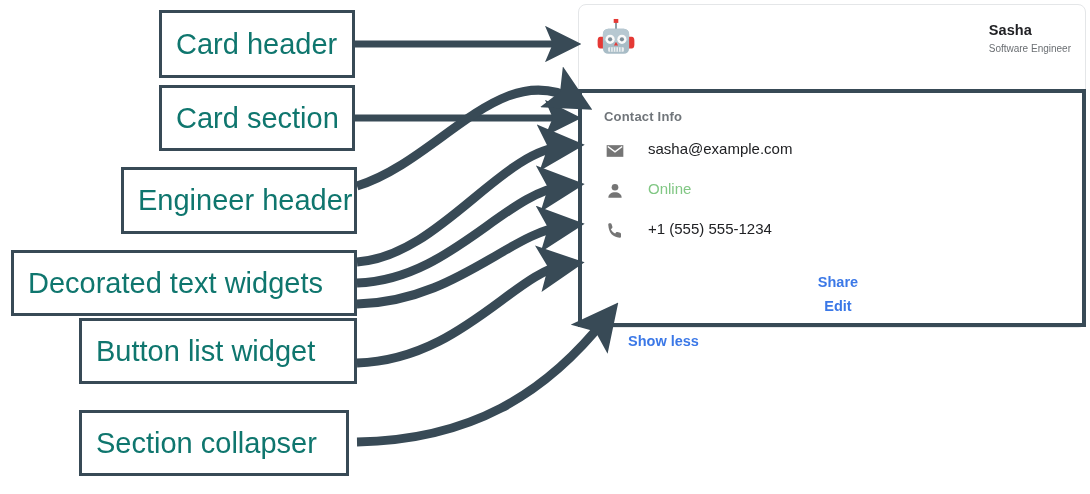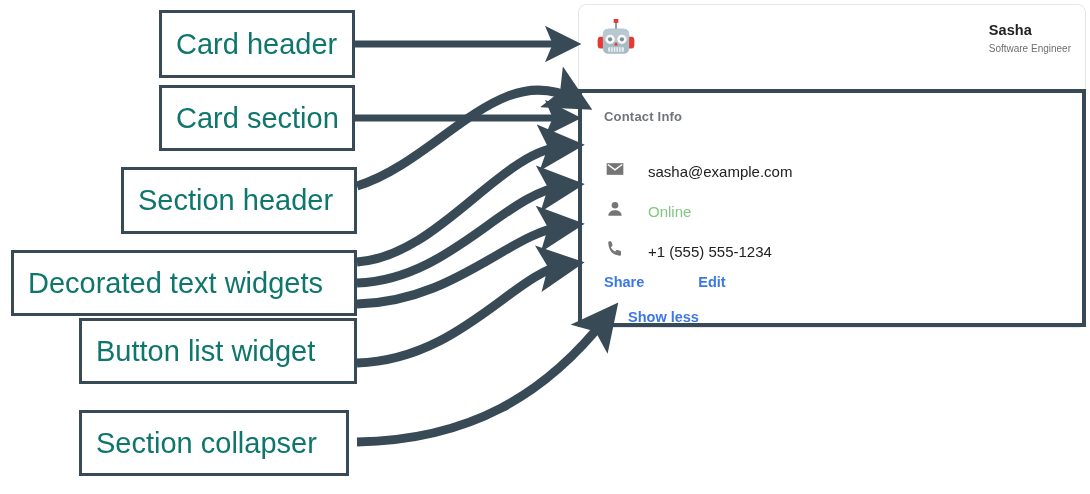--- a/index.html
+++ b/index.html
@@ -107,21 +107,21 @@
   }
   .section-header {
     font-size: 13px;
     color: #70757a;
     font-weight: bold;
     letter-spacing: .2px;
     margin-bottom: 16px;
   }
   .text-row {
     display: flex;
-    align-items: flex-end;
+    align-items: flex-start;
     height: 40px;
   }
   .row-icon {
     width: 22px;
     height: 22px;
     flex: 0 0 22px;
     margin-right: 22px;
     display: flex;
     align-items: center;
     justify-content: center;
@@ -129,23 +129,24 @@
   }
   .row-label {
     font-size: 15px;
     color: #202124;
   }
   .row-label.status-online {
     color: #81c784;
   }
   .button-list {
     display: flex;
-    align-items: flex-start;
+    align-items: center;
     margin-top: 10px;
     margin-left: -10px;
+    flex-direction: column;
   }
   .link-btn {
     font-size: 14.5px;
     color: #3b78e7;
     font-weight: bold;
     padding: 4px 10px;
     cursor: pointer;
     background: none;
     border: none;
     font-family: "Liberation Sans", sans-serif;
@@ -186,21 +187,21 @@
 
   <div class="annot-box" style="left:159px; top:10px; width:196px; height:68px;">
     <span>Card header</span>
   </div>
 
   <div class="annot-box" style="left:159px; top:85px; width:196px; height:66px;">
     <span>Card section</span>
   </div>
 
   <div class="annot-box" style="left:121px; top:167px; width:236px; height:67px;">
-    <span>Section header</span>
+    <span>Engineer header</span>
   </div>
 
   <div class="annot-box" style="left:11px; top:250px; width:346px; height:66px;">
     <span>Decorated text widgets</span>
   </div>
 
   <div class="annot-box" style="left:79px; top:318px; width:278px; height:66px;">
     <span>Button list widget</span>
   </div>
 

